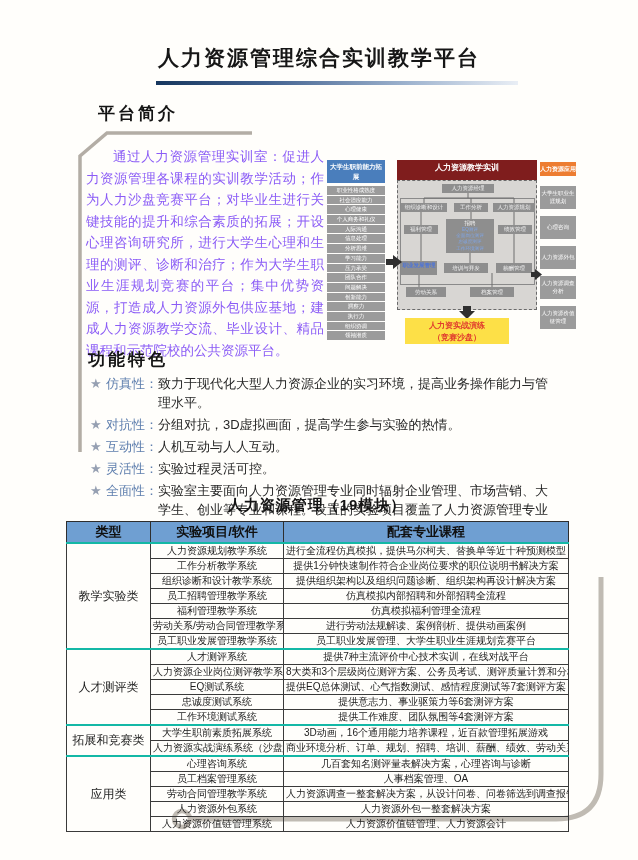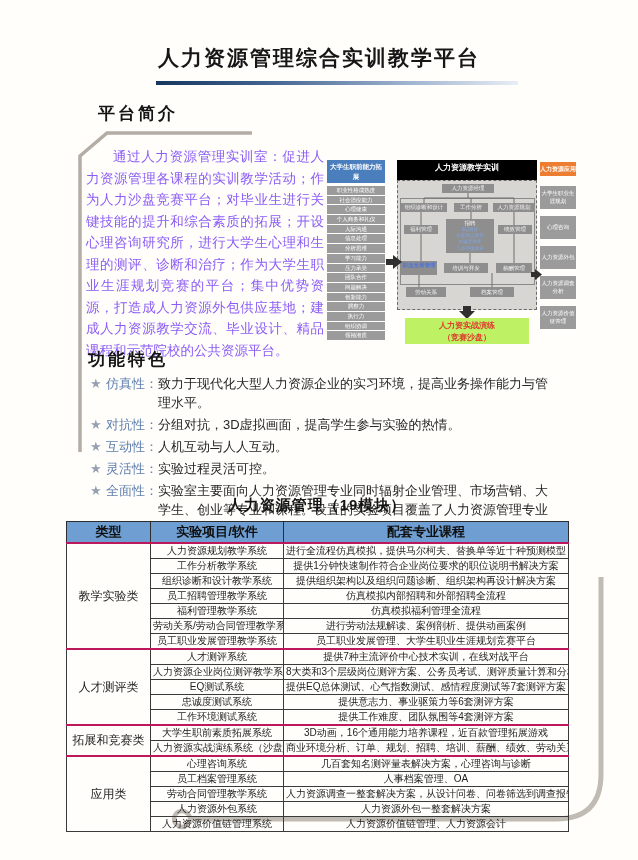--- a/index.html
+++ b/index.html
@@ -41,51 +41,51 @@
   .feature-text{color:#262626;font-weight:500;}
 
   
   .diagram{left:327px;top:158px;width:249px;height:190px;}
   .dg-box{position:absolute;box-sizing:border-box;text-align:center;overflow:hidden;}
   .dg-left-header{left:0;top:2px;width:58px;height:23px;background:#4a7ebc;color:#fff;
     font-size:6.5px;font-weight:bold;line-height:1.6;padding-top:2px;}
   .dg-left-items{position:absolute;left:0;top:28px;width:58px;}
   .dg-left-item{height:8.7px;line-height:8.7px;margin-bottom:1px;background:#9b9b9b;color:#fff;
     font-size:5.5px;text-align:center;overflow:hidden;}
-  .dg-center-header{left:70px;top:2px;width:140px;height:24px;background:#000000;color:#fff;
+  .dg-center-header{left:70px;top:2px;width:140px;height:24px;background:#7f1d1d;color:#fff;
     font-size:8px;font-weight:bold;line-height:16px;}
   .dg-panel{left:70px;top:22px;width:140px;height:130px;background:#d8d6d3;
     border:1px dashed #6a6a6a;}
   .dg-inner-frame{position:absolute;left:2px;top:17px;width:133px;height:85px;
     border:1px solid #8a8a8a;}
   .dg-node{position:absolute;background:#8e8e8e;color:#f2f2f2;font-size:5.5px;
     text-align:center;overflow:hidden;box-sizing:border-box;}
   .dg-node.blue-text{color:#4d74d8;font-weight:bold;}
   .dg-recruit-sub div{color:#7fa5e6;font-size:4.6px;line-height:6.2px;}
-  .dg-red-box{left:78px;top:160px;width:124px;height:26px;background:#bef264;
+  .dg-red-box{left:78px;top:160px;width:104px;height:26px;background:#fde047;
     color:#e03a2e;font-size:8px;font-weight:bold;line-height:12px;padding-top:2px;}
   .dg-right-header{left:213px;top:4px;width:36px;height:14px;background:#ed7d31;color:#fff;
     font-size:6px;font-weight:bold;line-height:14px;}
   .dg-right-items{position:absolute;left:213px;top:28px;width:36px;}
   .dg-right-item{height:23px;margin-bottom:7px;background:#9b9b9b;color:#fff;font-size:5.5px;
     line-height:7.5px;text-align:center;display:flex;align-items:center;justify-content:center;
     padding:1px;box-sizing:border-box;}
 
   
   .table-title{left:66px;top:496px;width:502px;text-align:center;
     font-size:15px;font-weight:bold;letter-spacing:1px;color:#141414;}
   .modules-table{left:66px;top:521px;width:502px;border-collapse:collapse;table-layout:fixed;}
   .modules-table th{
     background:#6f9fd2;border:1.5px solid #2e2e2e;font-size:13px;font-weight:bold;
     color:#101010;height:20px;padding:0;}
   .modules-table td{
     border:1px solid #3a3a3a;font-size:10px;color:#1c1c1c;height:13px;
     padding:0 2px;text-align:center;white-space:nowrap;overflow:hidden;}
   .modules-table td.type-cell{font-size:12px;font-weight:400;white-space:normal;}
-  .modules-table tr.group-start td{border-top:2px solid #be185d;}
+  .modules-table tr.group-start td{border-top:2px solid #14b8a6;}
   .modules-table{border:1.5px solid #2e2e2e;}
 
   
   svg{position:absolute;left:0;top:0;}
 </style>
 </head>
 <body>
 
 <svg width="638" height="860" viewBox="0 0 638 860">
 

